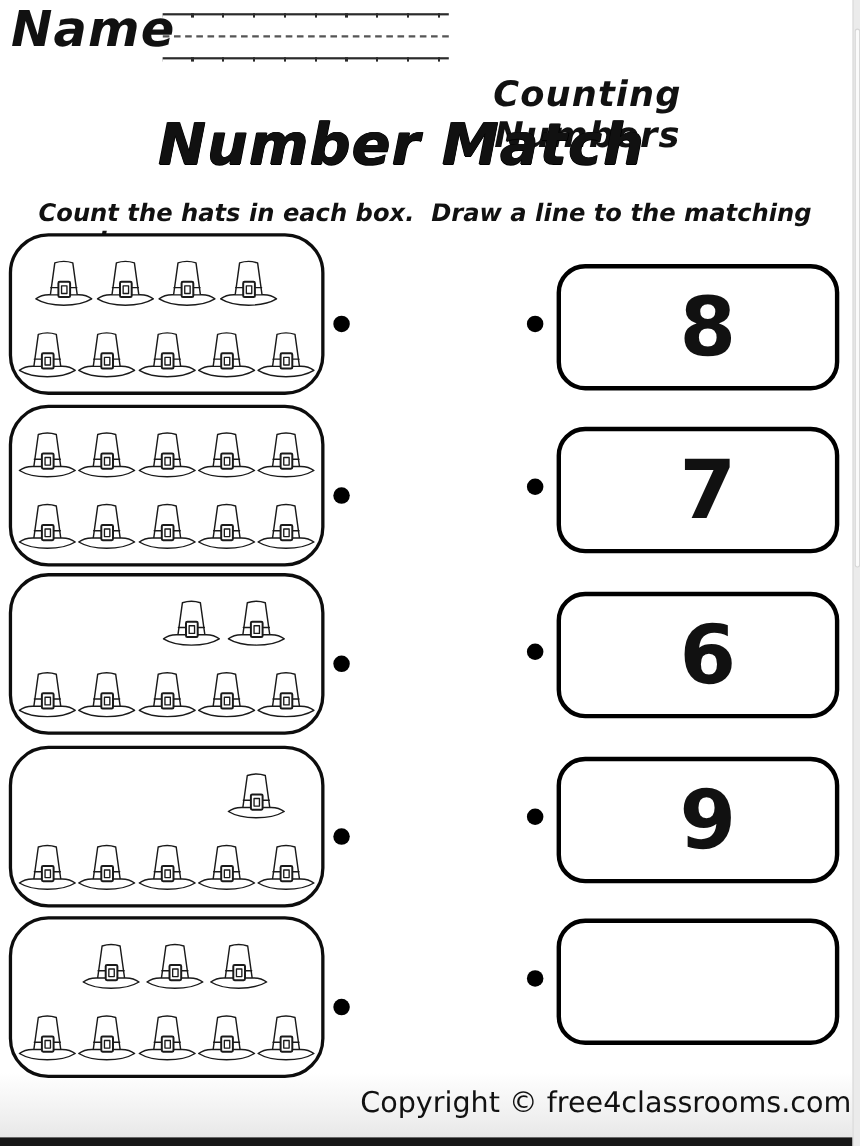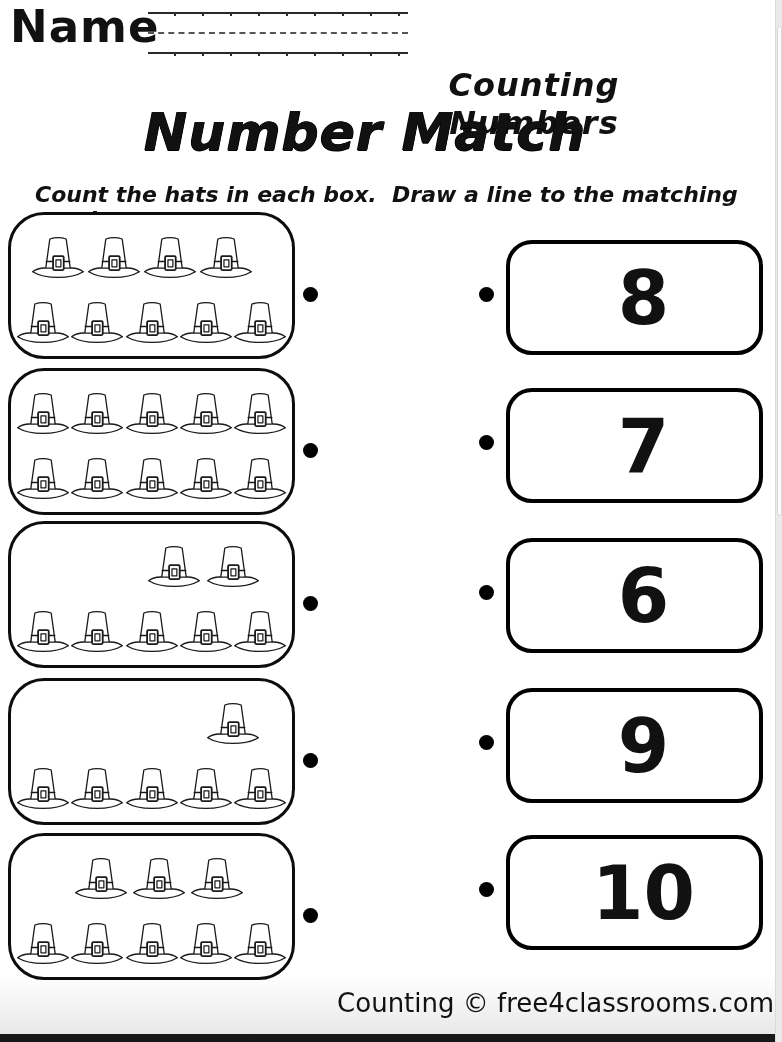--- a/index.html
+++ b/index.html
@@ -1,21 +1,21 @@
 <!DOCTYPE html>
 <html><head>
 <meta charset="utf-8">
 <style>
   html,body{margin:0;padding:0;background:#fff;}
   .page{position:relative;width:782px;height:1042px;background:#fff;overflow:hidden;
         font-family:"DejaVu Sans","Liberation Sans",sans-serif;color:#111;}
 
   
   .name-label{position:absolute;left:10px;top:0px;font-size:45px;font-weight:700;
-              letter-spacing:1px;}
+              font-style:italic;letter-spacing:1px;}
   .writing-lines{position:absolute;left:148px;top:12px;width:260px;height:44px;}
   .wline{position:absolute;left:0;right:0;height:0;border-top:2px solid #2b2b2b;}
   .wline.ticks::after{content:"";position:absolute;left:0;right:0;top:-2px;height:4px;
               background:repeating-linear-gradient(90deg,transparent 0 26px,#2b2b2b 26px 28px);}
   .wl-top{top:0;} .wl-mid{top:20px;border-top:2px dashed #555;} .wl-bot{top:40px;}
 
   .subtitle{position:absolute;left:383px;top:66px;width:302px;text-align:center;
             font-size:32px;font-weight:700;font-style:italic;letter-spacing:1px;}
   .title{position:absolute;left:0;top:102px;width:730px;text-align:center;
          font-size:52px;font-weight:800;letter-spacing:1px;
@@ -265,25 +265,24 @@
       <div class="num-box">
         <span class="dot"></span>
         <span class="num">6</span>
       </div>
       <div class="num-box">
         <span class="dot"></span>
         <span class="num">9</span>
       </div>
       <div class="num-box">
         <span class="dot"></span>
-        <span class="num">10</span>
       </div>
     </div>
 
   <div class="footer-fade"></div>
-  <div class="copyright">Counting © free4classrooms.com</div>
+  <div class="copyright">Copyright © free4classrooms.com</div>
   <div class="bottom-bar"></div>
 
   <div class="scrollbar">
     <div class="scroll-thumb"></div>
   </div>
 
 </div>
 
 </body></html>

